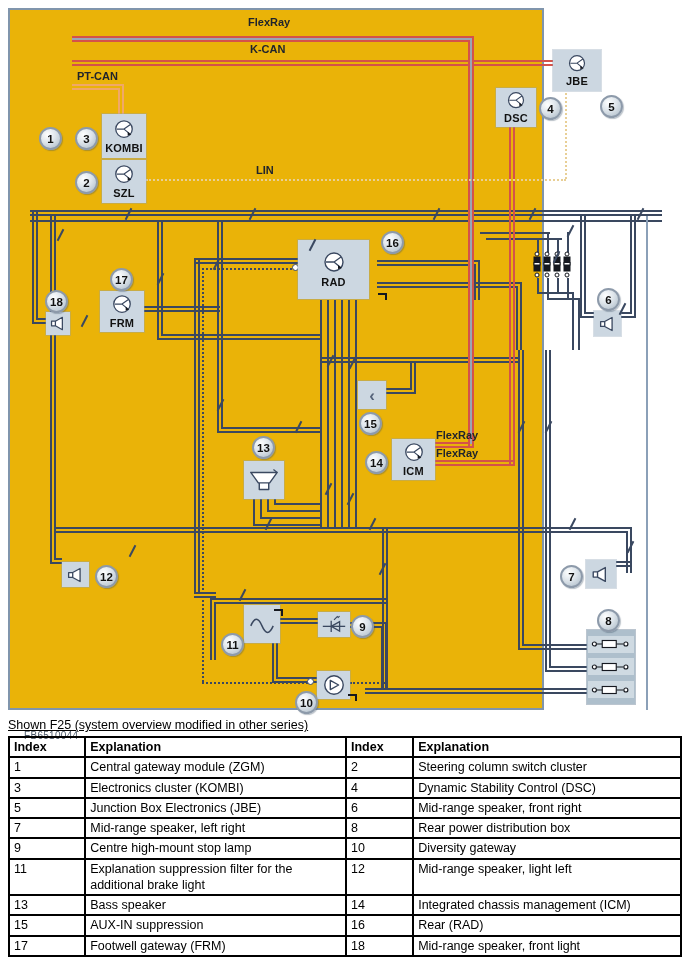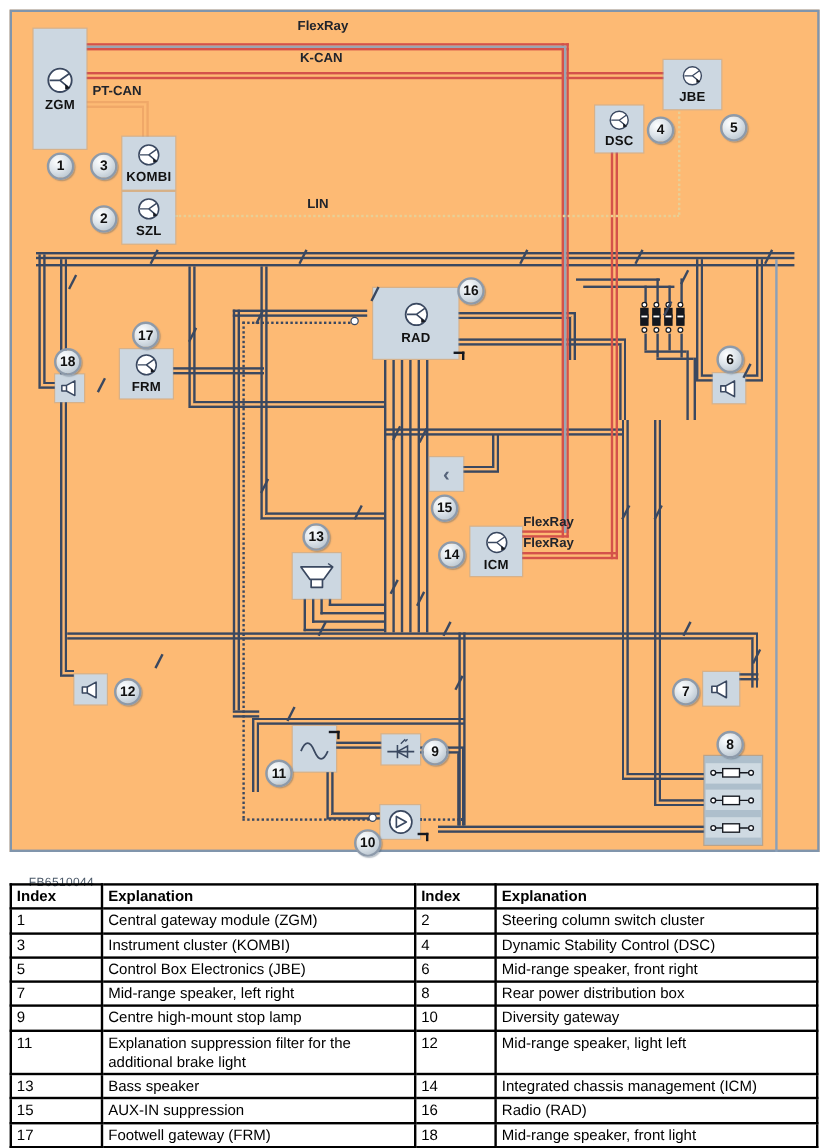--- a/index.html
+++ b/index.html
@@ -2,22 +2,22 @@
 <html style="--wire: #3a4860; --bus-red: #d4524a; --bus-orange: #f0a868; --bus-lin: #e8cf96; --module-fill: #ccd7e1; --panel-border: #8095ac; --badge-border: #8d9aaa;"><head>
 <meta charset="utf-8">
 <style>
   :root{
     --wire:#3a4860; --bus-red:#d4524a; --bus-orange:#f0a868; --bus-lin:#e8cf96;
     --module-fill:#ccd7e1; --panel-border:#8095ac; --badge-border:#8d9aaa;
   }
   *{box-sizing:border-box;margin:0;padding:0}
   body{font-family:"Liberation Sans",sans-serif;background:#fff}
   .stage{position:relative;width:690px;height:957px;background:#fff;overflow:hidden}
-  .panel{position:absolute;left:8px;top:8px;width:675px;height:702px;
-         background:#fdba74;border:2px solid var(--panel-border)}
+  .panel{position:absolute;left:8px;top:8px;width:536px;height:702px;
+         background:#eab308;border:2px solid var(--panel-border)}
   
   .w,.ws,.wd,.rl,.ol,.ll{position:absolute}
   .w{border:0 double var(--wire)}           
   .ws{border:0 solid var(--wire)}           
   .wd{border:0 dotted var(--wire)}          
   .rl{border:0 double var(--bus-red)}       
   .ol{border:0 double var(--bus-orange)}    
   .ll{border:0 dotted var(--bus-lin)}       
   .hash{position:absolute;width:13px;height:0;border-top:2px solid var(--wire);transform:rotate(-63deg)}
   .bracket{position:absolute;width:9px;height:7px;border-top:2px solid #15181f;border-right:2px solid #15181f}
@@ -126,28 +126,20 @@
     <div class="ll" style="left:555px;top:64px;width:0;height:105px;border-left-width:2px"></div>
     <div class="ll" style="left:555px;top:64px;width:21px;height:0;border-top-width:2px"></div>
 
     <div class="buslabel" style="left:238px;top:6px">FlexRay</div>
     <div class="buslabel" style="left:240px;top:33px">K-CAN</div>
     <div class="buslabel" style="left:67px;top:60px">PT-CAN</div>
     <div class="buslabel" style="left:246px;top:154px">LIN</div>
     <div class="buslabel" style="left:426px;top:419px">FlexRay</div>
     <div class="buslabel" style="left:426px;top:437px">FlexRay</div>
 
-    <div class="module" style="left:18px;top:14px;width:44px;height:100px">
-      <svg width="26" height="26" viewBox="0 0 24 24">
-          <circle cx="12" cy="11" r="9" fill="#fff" stroke="#3a4860" stroke-width="1.4"></circle>
-          <path d="M4 11h8M12 11l7-5M12 11l6 5" fill="none" stroke="#3a4860" stroke-width="1.3"></path>
-          <path d="M16 14l4 3-4 1z" fill="#15181f"></path>
-        </svg>
-      <div class="mlabel">ZGM</div>
-    </div>
     <div class="module" style="left:92px;top:104px;width:44px;height:44px">
       <svg width="22" height="22" viewBox="0 0 24 24">
           <circle cx="12" cy="11" r="9" fill="#fff" stroke="#3a4860" stroke-width="1.4"></circle>
           <path d="M4 11h8M12 11l7-5M12 11l6 5" fill="none" stroke="#3a4860" stroke-width="1.3"></path>
           <path d="M16 14l4 3-4 1z" fill="#15181f"></path>
         </svg>
       <div class="mlabel">KOMBI</div>
     </div>
     <div class="module" style="left:92px;top:150px;width:44px;height:43px">
       <svg width="22" height="22" viewBox="0 0 24 24">
@@ -166,21 +158,21 @@
       <div class="mlabel">DSC</div>
     </div>
     <div class="module" style="left:543px;top:40px;width:48px;height:41px">
       <svg width="20" height="20" viewBox="0 0 24 24">
           <circle cx="12" cy="11" r="9" fill="#fff" stroke="#3a4860" stroke-width="1.4"></circle>
           <path d="M4 11h8M12 11l7-5M12 11l6 5" fill="none" stroke="#3a4860" stroke-width="1.3"></path>
           <path d="M16 14l4 3-4 1z" fill="#15181f"></path>
         </svg>
       <div class="mlabel">JBE</div>
     </div>
-    <div class="module" style="left:301px;top:230px;width:71px;height:59px">
+    <div class="module" style="left:288px;top:230px;width:71px;height:59px">
       <svg width="24" height="24" viewBox="0 0 24 24">
           <circle cx="12" cy="11" r="9" fill="#fff" stroke="#3a4860" stroke-width="1.4"></circle>
           <path d="M4 11h8M12 11l7-5M12 11l6 5" fill="none" stroke="#3a4860" stroke-width="1.3"></path>
           <path d="M16 14l4 3-4 1z" fill="#15181f"></path>
         </svg>
       <div class="mlabel">RAD</div>
     </div>
     <div class="module" style="left:90px;top:281px;width:44px;height:41px">
       <svg width="22" height="22" viewBox="0 0 24 24">
           <circle cx="12" cy="11" r="9" fill="#fff" stroke="#3a4860" stroke-width="1.4"></circle>
@@ -348,46 +340,47 @@
     <span class="hash" style="left:282px;top:416px"></span>
       <span class="hash" style="left:296px;top:234px"></span>
 
     <span class="bracket" style="left:368px;top:283px"></span>
     <span class="bracket" style="left:264px;top:599px"></span>
     <span class="bracket" style="left:338px;top:684px"></span>
 
     <div class="figid" style="left:14px;top:720px">FB6510044</div>
   </div>
 
+  <div class="caption">Shown F25 (system overview modified in other series)</div>
 
   <table class="legend">
     <thead>
         <tr>
           <th class="ci1">Index</th>
           <th class="ce1">Explanation</th>
           <th class="ci2">Index</th>
           <th class="ce2">Explanation</th>
         </tr>
       </thead>
     <tbody>
         <tr>
           <td class="ci1">1</td>
           <td class="ce1">Central gateway module (ZGM)</td>
           <td class="ci2">2</td>
           <td class="ce2">Steering column switch cluster</td>
         </tr>
         <tr>
           <td class="ci1">3</td>
-          <td class="ce1">Instrument cluster (KOMBI)</td>
+          <td class="ce1">Electronics cluster (KOMBI)</td>
           <td class="ci2">4</td>
           <td class="ce2">Dynamic Stability Control (DSC)</td>
         </tr>
         <tr>
           <td class="ci1">5</td>
-          <td class="ce1">Control Box Electronics (JBE)</td>
+          <td class="ce1">Junction Box Electronics (JBE)</td>
           <td class="ci2">6</td>
           <td class="ce2">Mid-range speaker, front right</td>
         </tr>
         <tr>
           <td class="ci1">7</td>
           <td class="ce1">Mid-range speaker, left right</td>
           <td class="ci2">8</td>
           <td class="ce2">Rear power distribution box</td>
         </tr>
         <tr>
@@ -405,21 +398,21 @@
         <tr>
           <td class="ci1">13</td>
           <td class="ce1">Bass speaker</td>
           <td class="ci2">14</td>
           <td class="ce2">Integrated chassis management (ICM)</td>
         </tr>
         <tr>
           <td class="ci1">15</td>
           <td class="ce1">AUX-IN suppression</td>
           <td class="ci2">16</td>
-          <td class="ce2">Radio (RAD)</td>
+          <td class="ce2">Rear (RAD)</td>
         </tr>
         <tr>
           <td class="ci1">17</td>
           <td class="ce1">Footwell gateway (FRM)</td>
           <td class="ci2">18</td>
           <td class="ce2">Mid-range speaker, front light</td>
         </tr>
       </tbody>
   </table>
 </div>

